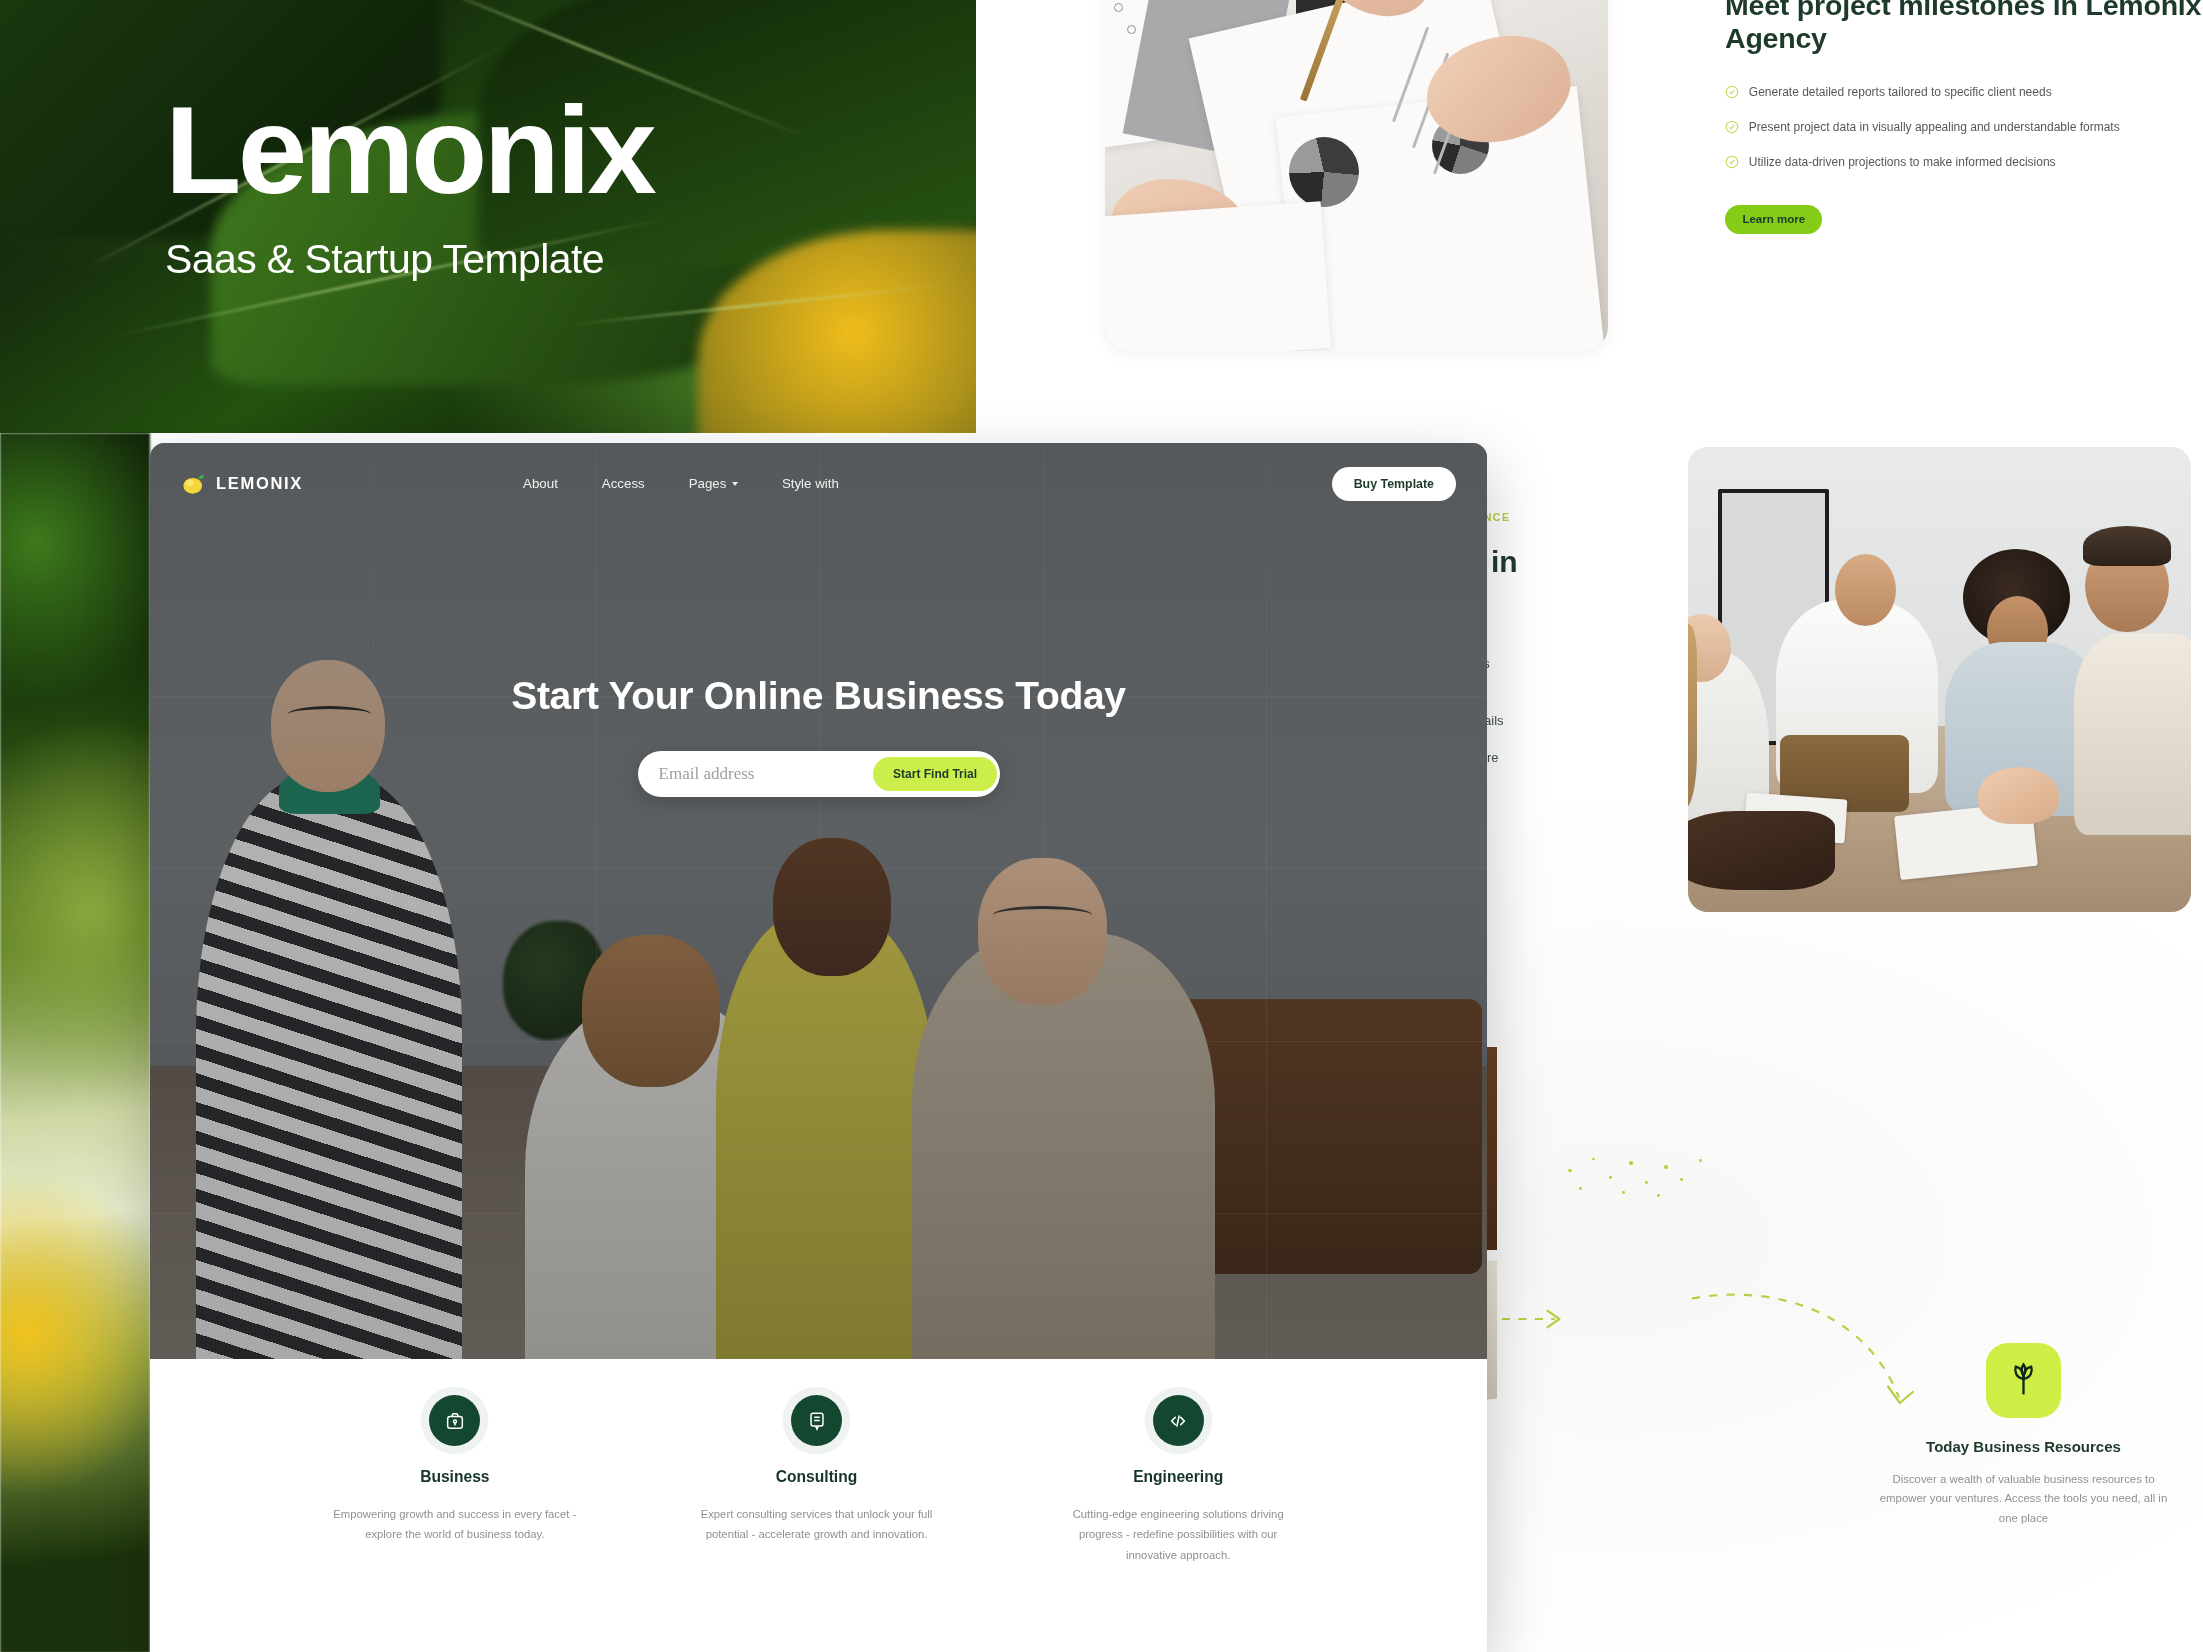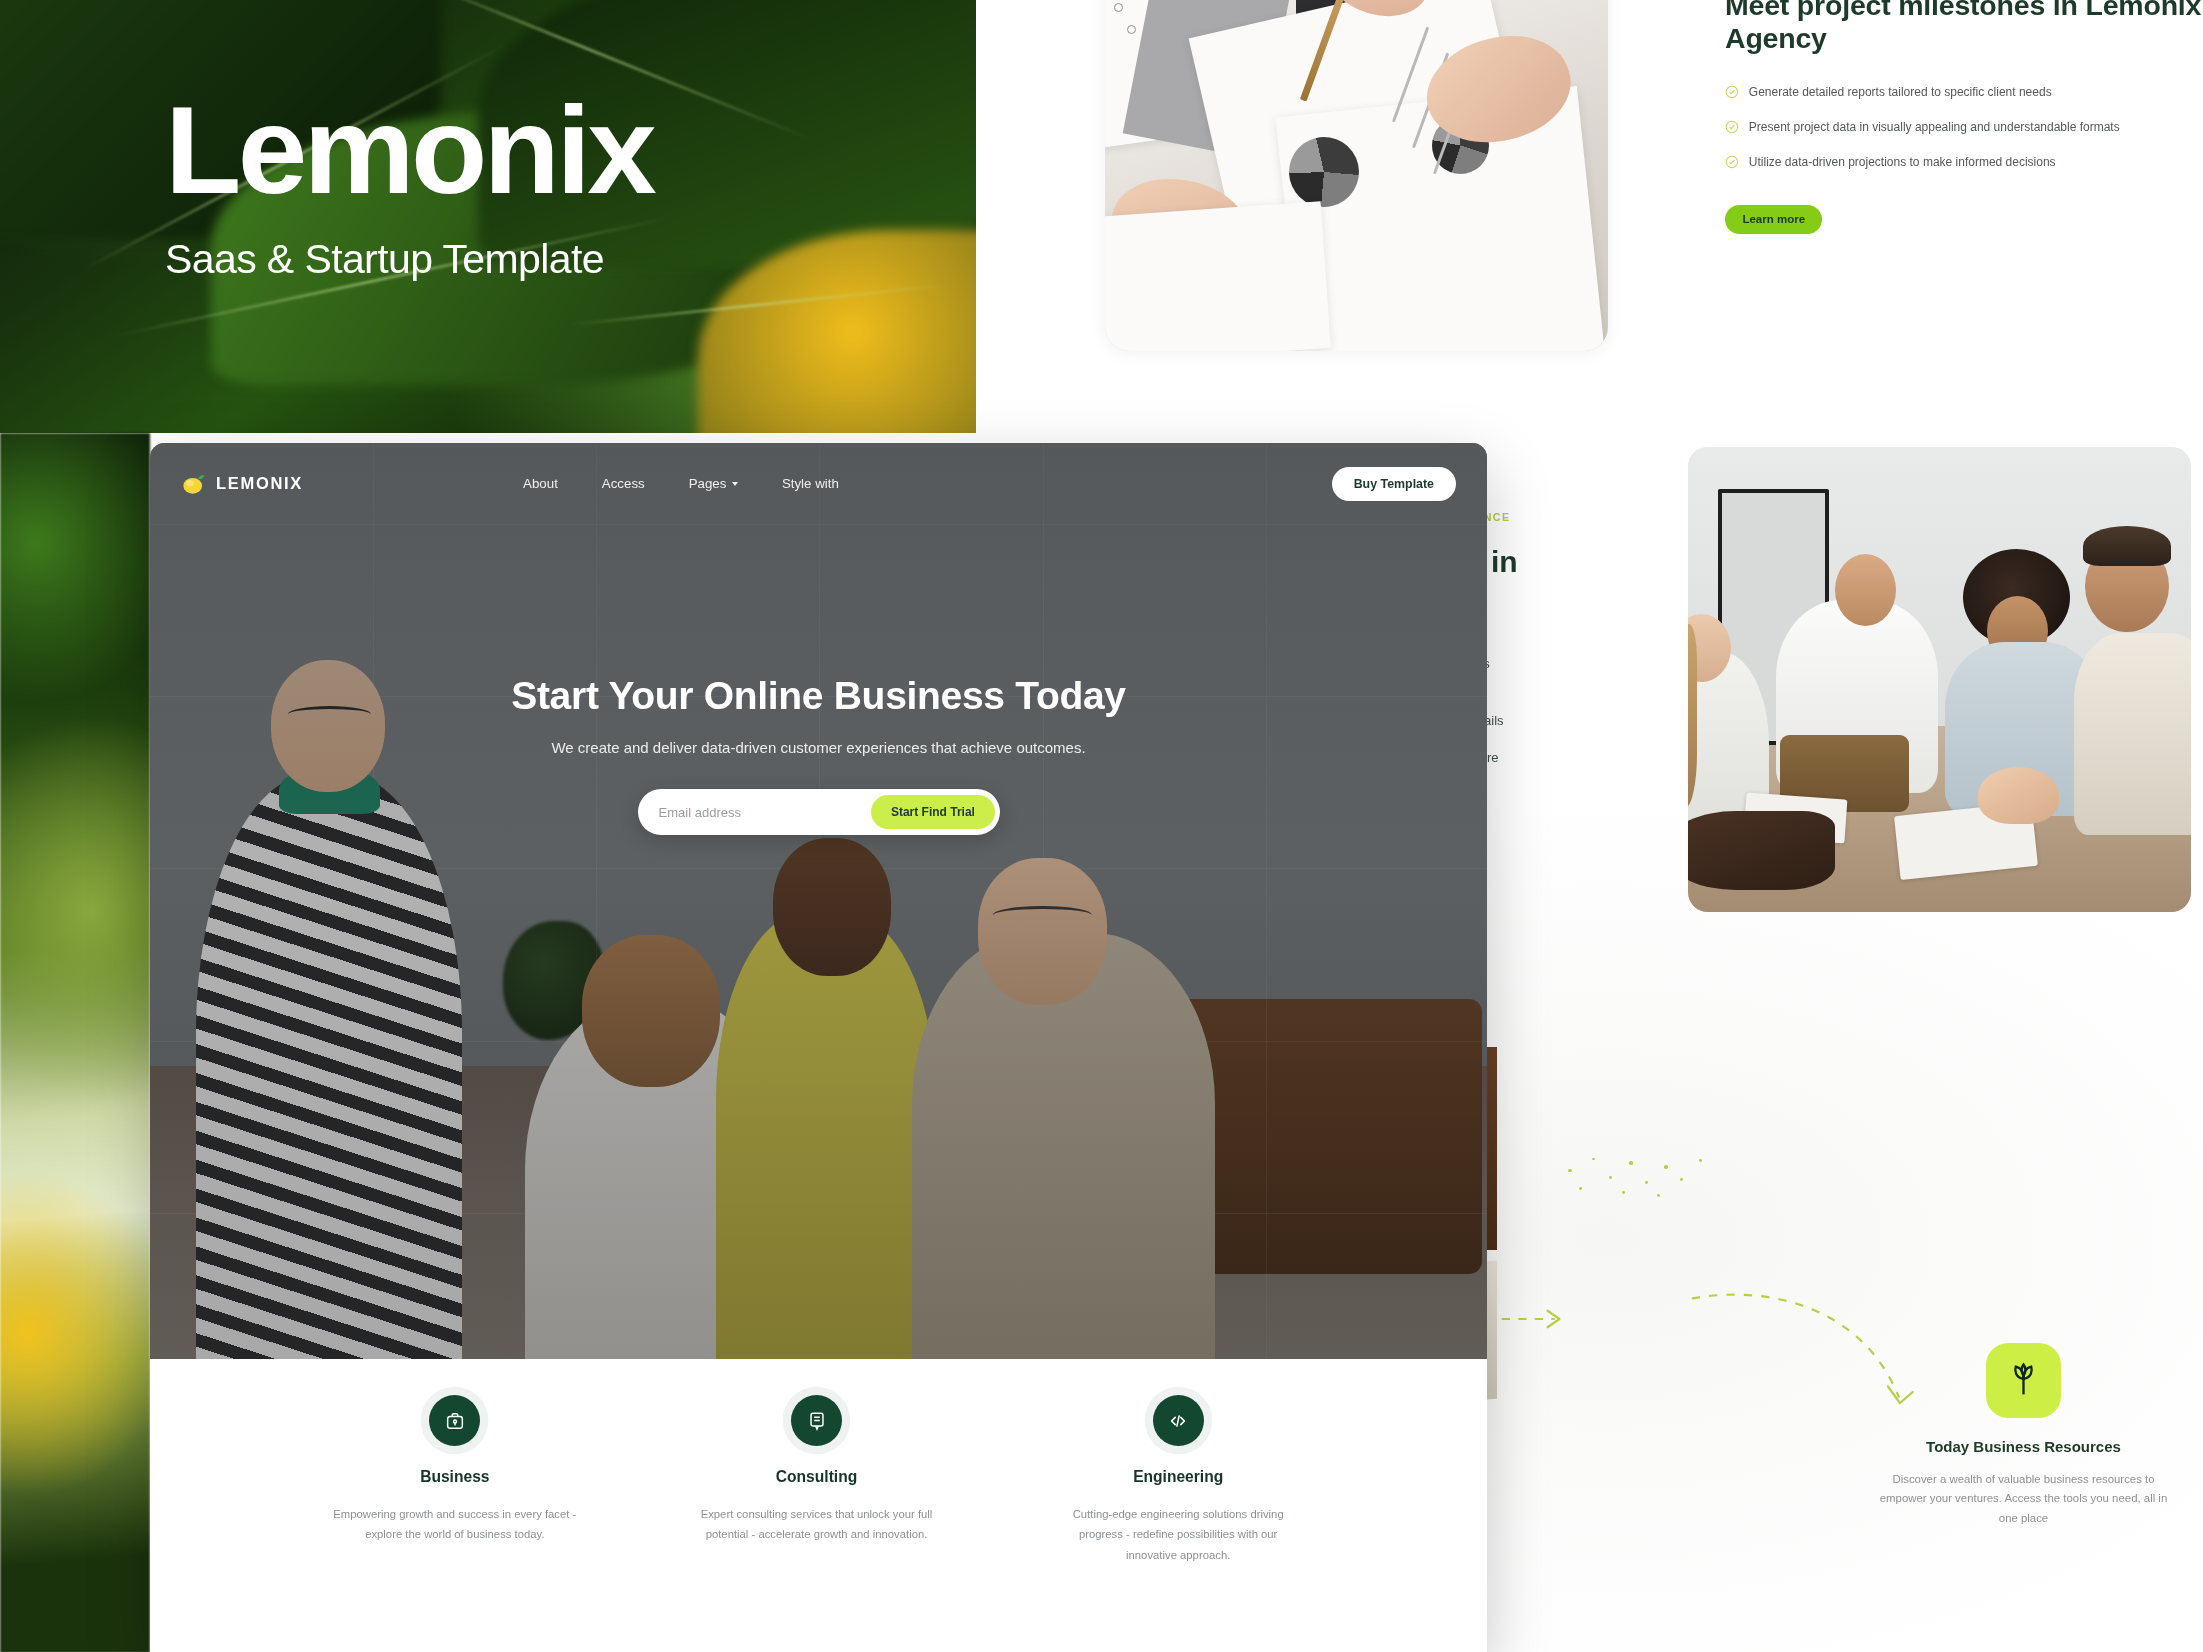--- a/index.html
+++ b/index.html
@@ -160,22 +160,22 @@
 
   .mock-hero-copy { position:absolute; left:0; top:231px; width:1337px; text-align:center; z-index:5; }
   .mock-hero-copy h1 { font-size:39px; font-weight:700; color:#ffffff; letter-spacing:-0.3px; }
   .mock-hero-copy p  { margin-top:21px; font-size:15px; color:#eceded; }
 
   .signup {
     margin:33px auto 0; width:362px; height:46px; background:#ffffff; border-radius:917px;
     display:flex; align-items:center; padding:4.6px; gap:5.5px; box-shadow:0 5.5px 20px rgba(0,0,0,.18);
   }
   .signup input {
-    flex:1; border:none; outline:none; background:transparent; font-size:13px; color:#3a3f41;
-    padding-left:16.5px; font-family:Liberation Sans, sans-serif;
+    flex:1; border:none; outline:none; background:transparent; font-size:17px; color:#3a3f41;
+    padding-left:16.5px; font-family:Liberation Serif, serif;
   }
   .signup input::placeholder { color:#9aa0a2; }
   .trial-btn {
     background:#ccee4b; color:#1e3a2a; font-size:12px; font-weight:700; border:none; cursor:pointer;
     padding:10px 20px; border-radius:917px; white-space:nowrap;
   }
 
   
   .services {
     position:absolute; left:124px; top:932px; width:1085px; height:234px; background:#ffffff;
@@ -423,21 +423,20 @@
           </a>
         <a href="#">
             <span>Style with</span>
           </a>
       </nav>
       <button class="buy-btn">Buy Template</button>
     </div>
 
     <div class="mock-hero-copy">
       <h1>Start Your Online Business Today</h1>
-      <p>We create and deliver data-driven customer experiences that achieve outcomes.</p>
       <form class="signup">
         <input type="text" placeholder="Email address" style="">
         <button class="trial-btn">Start Find Trial</button>
       </form>
     </div>
 
     <div class="services">
       <div class="svc">
         <div class="disc">
           <svg width="22" height="22" viewBox="0 0 24 24" fill="none" stroke="#ffffff" stroke-width="1.6">

